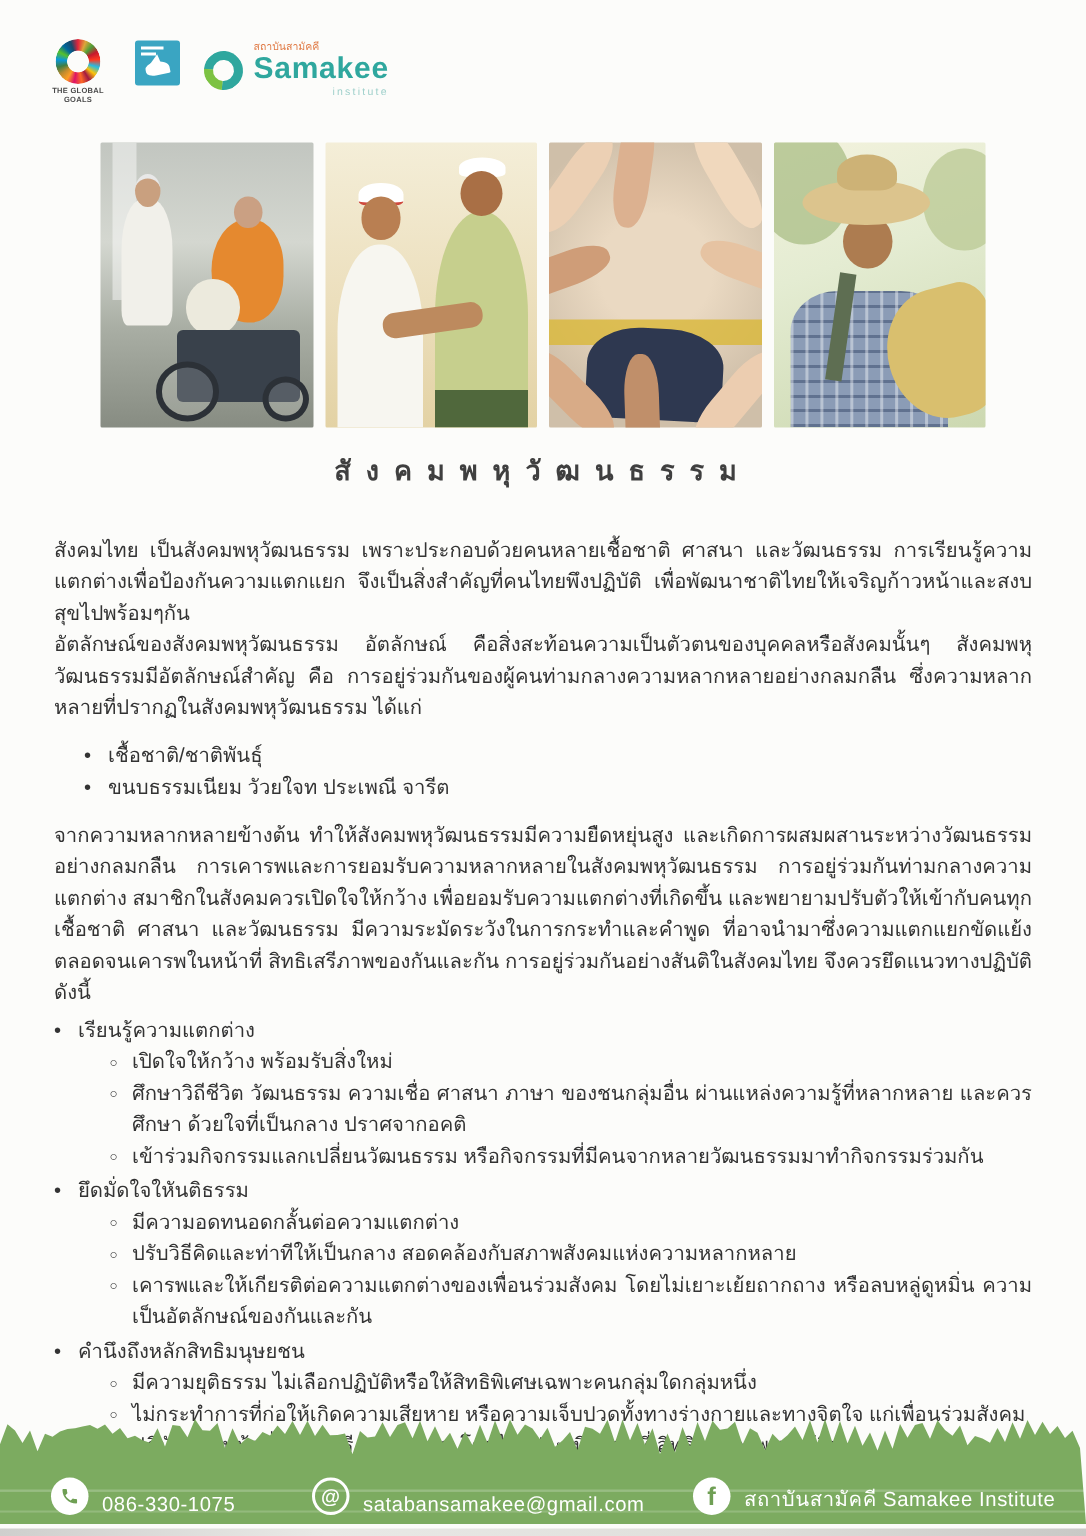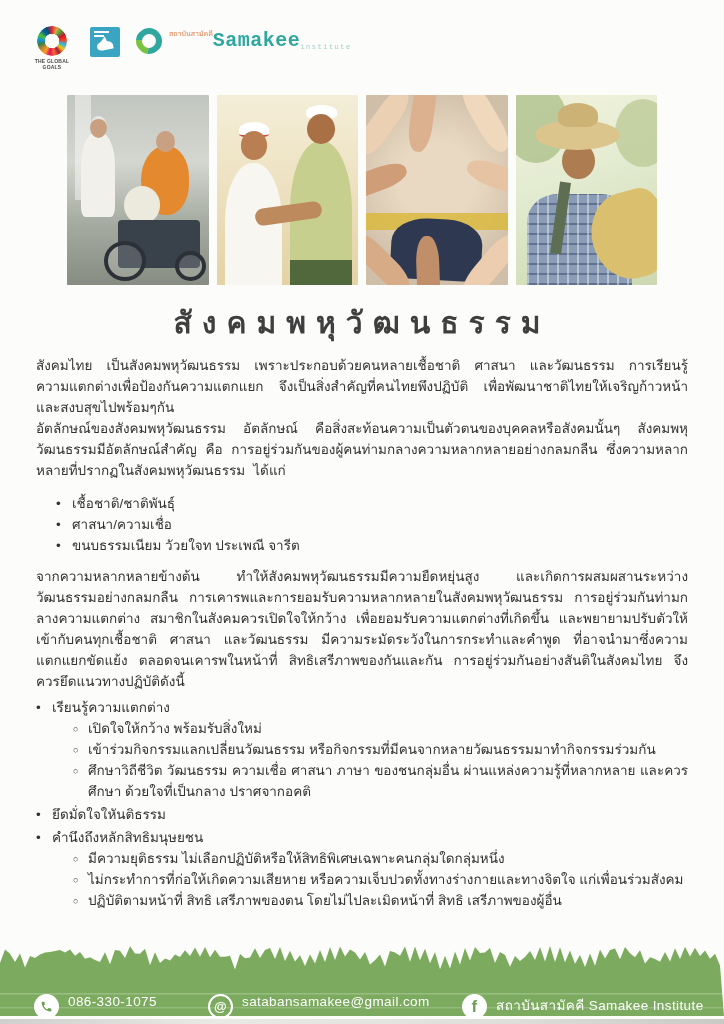--- a/index.html
+++ b/index.html
@@ -17,21 +17,21 @@
   .sdg-badge i{position:absolute;left:4px;height:2px;background:#fff;display:block;}
   .sdg-badge .l1{top:4px;width:15px;}
   .sdg-badge .l2{top:8px;width:10px;}
   .dove{position:absolute;left:7px;top:14px;width:16px;height:9px;background:#fff;
         border-radius:70% 90% 10% 60%;transform:rotate(-12deg);}
   .dove::after{content:"";position:absolute;left:4px;top:-5px;border-left:5px solid transparent;
         border-right:3px solid transparent;border-bottom:7px solid #fff;transform:rotate(12deg);}
   .samakee{display:flex;align-items:center;gap:7px;margin-top:2px;}
   .s-mark{width:26px;height:26px;border-radius:50%;border:6px solid #2fa79e;
           border-left-color:#7cc242;transform:rotate(-40deg);box-sizing:border-box;}
-  .s-text{display:flex;flex-direction:row;line-height:1;font-family:Liberation Mono, monospace;}
+  .s-text{display:flex;flex-direction:column;line-height:1;}
   .s-thai{font-size:7px;color:#e07a45;margin-bottom:1px;}
   .s-name{font-size:20px;font-weight:bold;color:#2fa79e;letter-spacing:.5px;}
   .s-sub{font-size:7px;color:#9fd0cb;align-self:flex-end;margin-top:2px;letter-spacing:1.5px;}
   
   .photo-row{position:absolute;top:95px;left:67px;width:590px;height:190px;display:flex;gap:8px;}
   .photo{flex:1;position:relative;overflow:hidden;border-radius:1px;}
   .photo span{position:absolute;display:block;}
   .p1{background:linear-gradient(180deg,#c2c6c0,#d4d7d0 35%,#a9aea4 65%,#878c82);}
   .p1 .pillar{left:6%;top:0;width:11%;height:55%;background:rgba(255,255,255,.45);}
   .p1 .man{left:10%;top:20%;width:24%;height:44%;background:#f1f0ea;border-radius:40% 40% 12% 12%;}
@@ -70,38 +70,38 @@
   .p4 .brim{left:14%;top:13%;width:60%;height:16%;background:#dcc48d;border-radius:50%;}
   .p4 .crown{left:30%;top:4%;width:28%;height:13%;background:#cdb276;border-radius:50% 50% 30% 30%;}
   .p4 .face{left:33%;top:25%;width:23%;height:19%;background:#ad7c50;border-radius:50%;}
   .p4 .shirt{left:8%;bottom:0;width:74%;height:48%;border-radius:30% 30% 0 0;background-color:#8b9cb6;
     background-image:repeating-linear-gradient(90deg,rgba(255,255,255,.4) 0 2px,transparent 2px 10px),
                      repeating-linear-gradient(0deg,rgba(44,62,96,.45) 0 2px,transparent 2px 10px);}
   .p4 .strap{left:28%;top:46%;width:8%;height:38%;background:#5e6e52;transform:rotate(8deg);}
   .p4 .rice{right:-6%;bottom:3%;width:52%;height:46%;background:#d9bf6e;border-radius:60% 30% 50% 60%;transform:rotate(-15deg);}
   
   .title{position:absolute;top:299px;left:0;width:100%;text-align:center;margin:0;
-         font-size:30px;font-weight:bold;color:#3f3f3f;letter-spacing:10px;}
+         font-size:18px;font-weight:bold;color:#3f3f3f;letter-spacing:10px;}
   .content{position:absolute;top:356px;left:36px;width:652px;font-size:13.5px;line-height:21px;text-align:justify;}
-  .content p{margin:0;font-family:Liberation Mono, monospace;}
+  .content p{margin:0;}
   .b-list{list-style:none;margin:11px 0;padding:0 0 0 20px;font-weight:normal;}
   .b-list li{position:relative;padding-left:16px;line-height:21px;}
   .b-list li::before{content:"\2022";position:absolute;left:0;}
   .harmony{margin-bottom:4px !important;}
   .g-sec{margin-top:2px;}
   .g-head{font-weight:normal;position:relative;padding-left:16px;line-height:21px;}
   .g-head::before{content:"\2022";position:absolute;left:0;}
   .sub{list-style:none;margin:0;padding:0 0 0 36px;}
   .sub li{position:relative;padding-left:16px;line-height:21px;}
   .sub li::before{content:"\25CB";font-size:9px;position:absolute;left:1px;top:1px;}
   
   .footer{position:absolute;left:0;top:938px;width:724px;height:78px;}
   .footer svg{position:absolute;left:0;top:0;}
   .contact{position:absolute;top:40px;left:0;width:100%;height:28px;color:#fff;font-size:13.5px;letter-spacing:.4px;}
-  .cg{position:absolute;top:16px;display:flex;align-items:flex-start;gap:9px;height:28px;}
+  .cg{position:absolute;top:4px;display:flex;align-items:flex-end;gap:9px;height:28px;}
   .cg-phone{left:34px;}  .cg-email{left:208px;}  .cg-fb{left:462px;}
   .cic{width:25px;height:25px;border-radius:50%;background:#fff;display:flex;align-items:center;justify-content:center;flex:0 0 auto;}
   .cic svg{position:static;width:13px;height:13px;fill:#6f9f54;}
   .at-ic{background:transparent;border:2px solid #fff;box-sizing:border-box;color:#fff;font-weight:bold;font-size:13px;}
   .fb-ic{color:#6f9f54;font-weight:bold;font-size:17px;}
   .scan-edge{position:absolute;left:0;bottom:0;width:100%;height:5px;
              background:linear-gradient(90deg,#cfcfcd,#e9e9e6 30%,#dededa 70%,#c9c9c6);}
 </style>
 </head>
 <body>
@@ -175,36 +175,40 @@
   </div>
 
   <h1 class="title">สังคมพหุวัฒนธรรม</h1>
 
   <main class="content">
     <p>สังคมไทย เป็นสังคมพหุวัฒนธรรม เพราะประกอบด้วยคนหลายเชื้อชาติ ศาสนา และวัฒนธรรม การเรียนรู้ความแตกต่างเพื่อป้องกันความแตกแยก จึงเป็นสิ่งสำคัญที่คนไทยพึงปฏิบัติ เพื่อพัฒนาชาติไทยให้เจริญก้าวหน้าและสงบสุขไปพร้อมๆกัน</p>
     <p>อัตลักษณ์ของสังคมพหุวัฒนธรรม อัตลักษณ์ คือสิ่งสะท้อนความเป็นตัวตนของบุคคลหรือสังคมนั้นๆ สังคมพหุวัฒนธรรมมีอัตลักษณ์สำคัญ คือ การอยู่ร่วมกันของผู้คนท่ามกลางความหลากหลายอย่างกลมกลืน ซึ่งความหลากหลายที่ปรากฏในสังคมพหุวัฒนธรรม ได้แก่</p>
 
     <ul class="b-list">
       <li>เชื้อชาติ/ชาติพันธุ์</li>
-      <li>ศาสนา/ความเชื่อ</li>
       <li>ขนบธรรมเนียม วัวยใจท ประเพณี จารีต</li>
     </ul>
 
     <p class="harmony">จากความหลากหลายข้างต้น ทำให้สังคมพหุวัฒนธรรมมีความยืดหยุ่นสูง และเกิดการผสมผสานระหว่างวัฒนธรรมอย่างกลมกลืน การเคารพและการยอมรับความหลากหลายในสังคมพหุวัฒนธรรม การอยู่ร่วมกันท่ามกลางความแตกต่าง สมาชิกในสังคมควรเปิดใจให้กว้าง เพื่อยอมรับความแตกต่างที่เกิดขึ้น และพยายามปรับตัวให้เข้ากับคนทุกเชื้อชาติ ศาสนา และวัฒนธรรม มีความระมัดระวังในการกระทำและคำพูด ที่อาจนำมาซึ่งความแตกแยกขัดแย้ง ตลอดจนเคารพในหน้าที่ สิทธิเสรีภาพของกันและกัน การอยู่ร่วมกันอย่างสันติในสังคมไทย จึงควรยึดแนวทางปฏิบัติดังนี้</p>
 
     <div class="g-sec">
       <div class="g-head">เรียนรู้ความแตกต่าง</div>
       <ul class="sub">
         <li>เปิดใจให้กว้าง พร้อมรับสิ่งใหม่</li>
+        <li>ศึกษาวิถีชีวิต วัฒนธรรม ความเชื่อ ศาสนา ภาษา ของชนกลุ่มอื่น ผ่านแหล่งความรู้ที่หลากหลาย และควรศึกษา ด้วยใจที่เป็นกลาง ปราศจากอคติ</li>
         <li>เข้าร่วมกิจกรรมแลกเปลี่ยนวัฒนธรรม หรือกิจกรรมที่มีคนจากหลายวัฒนธรรมมาทำกิจกรรมร่วมกัน</li>
-        <li>ศึกษาวิถีชีวิต วัฒนธรรม ความเชื่อ ศาสนา ภาษา ของชนกลุ่มอื่น ผ่านแหล่งความรู้ที่หลากหลาย และควรศึกษา ด้วยใจที่เป็นกลาง ปราศจากอคติ</li>
       </ul>
     </div>
     <div class="g-sec">
       <div class="g-head">ยึดมั่ดใจใหันติธรรม</div>
+      <ul class="sub">
+        <li>มีความอดทนอดกลั้นต่อความแตกต่าง</li>
+        <li>ปรับวิธีคิดและท่าทีให้เป็นกลาง สอดคล้องกับสภาพสังคมแห่งความหลากหลาย</li>
+        <li>เคารพและให้เกียรติต่อความแตกต่างของเพื่อนร่วมสังคม โดยไม่เยาะเย้ยถากถาง หรือลบหลู่ดูหมิ่น ความเป็นอัตลักษณ์ของกันและกัน</li>
+      </ul>
     </div>
     <div class="g-sec">
       <div class="g-head">คำนึงถึงหลักสิทธิมนุษยชน</div>
       <ul class="sub">
         <li>มีความยุติธรรม ไม่เลือกปฏิบัติหรือให้สิทธิพิเศษเฉพาะคนกลุ่มใดกลุ่มหนึ่ง</li>
         <li>ไม่กระทำการที่ก่อให้เกิดความเสียหาย หรือความเจ็บปวดทั้งทางร่างกายและทางจิตใจ แก่เพื่อนร่วมสังคม</li>
         <li>ปฏิบัติตามหน้าที่ สิทธิ เสรีภาพของตน โดยไม่ไปละเมิดหน้าที่ สิทธิ เสรีภาพของผู้อื่น</li>
       </ul>
     </div>
   </main>

